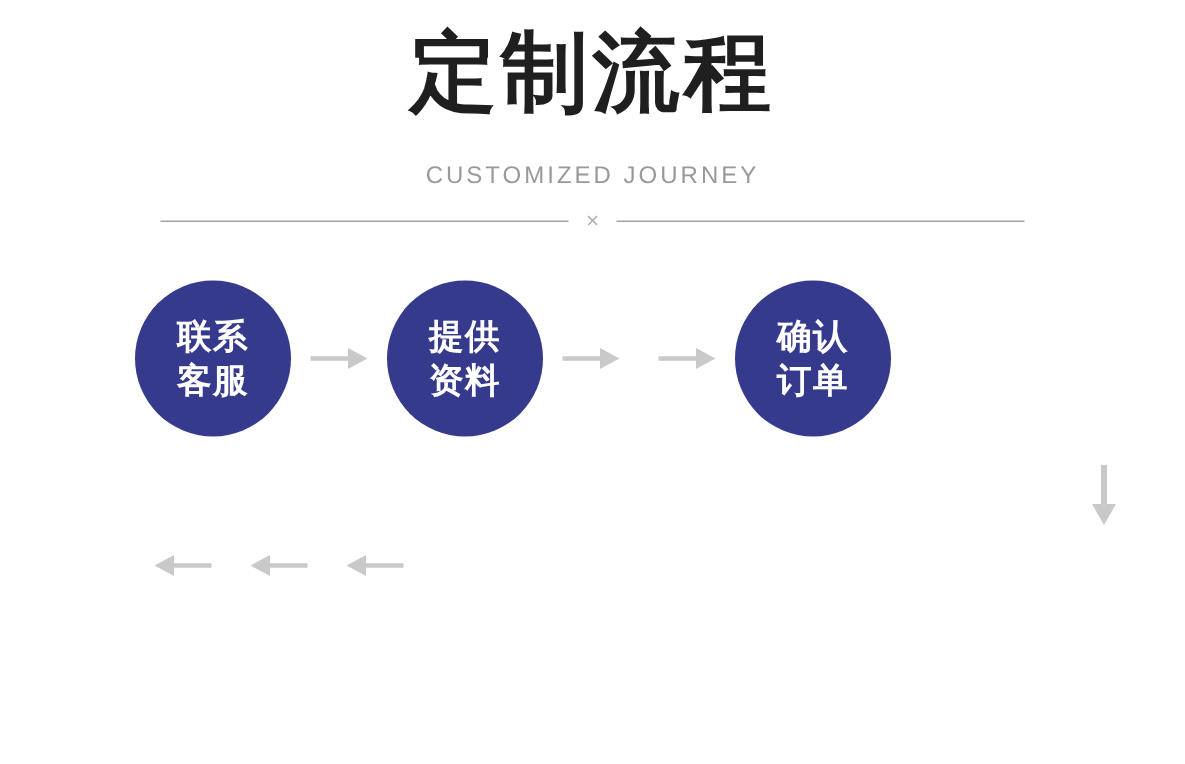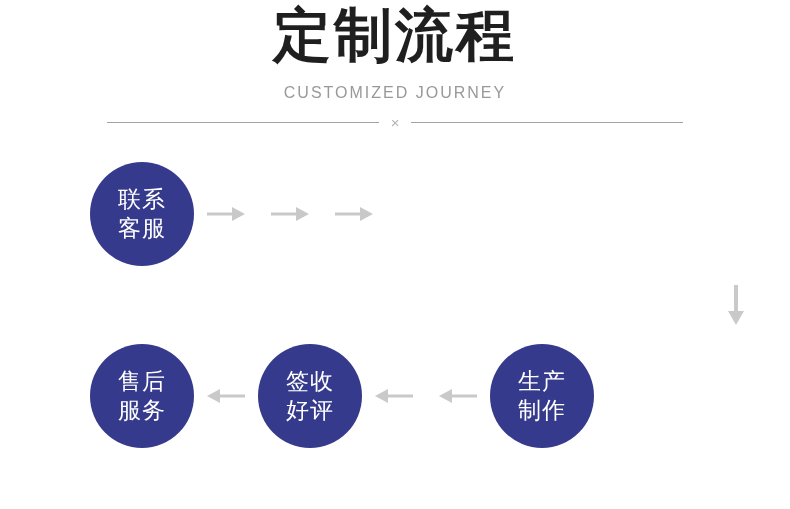--- a/index.html
+++ b/index.html
@@ -6,30 +6,30 @@
   html, body { background: #ffffff; }
   body {
     width: 790px;
     height: 509px;
     font-family: "Liberation Sans", "DejaVu Sans", sans-serif;
     overflow: hidden;
   }
   .page { width: 790px; height: 509px; position: relative; }
 
   
-  .header { text-align: center; padding-top: 2px; }
+  .header { text-align: center; padding-top: 16px; }
   .title {
     font-size: 58px;
     line-height: 66px;
     font-weight: 900;
     color: #1f1f1f;
     letter-spacing: 3px;
   }
   .subtitle {
-    margin-top: 16px;
+    margin-top: 27px;
     font-size: 16px;
     line-height: 18px;
     font-weight: 400;
     color: #999999;
     letter-spacing: 2px;
   }
   .divider {
     width: 576px;
     margin: 12px auto 0 auto;
     display: flex;
@@ -60,21 +60,21 @@
     width: 104px;
     height: 104px;
     border-radius: 50%;
     background: #363a8c;
     color: #ffffff;
     display: flex;
     flex-direction: column;
     align-items: center;
     justify-content: center;
     font-size: 23px;
-    font-weight: 400;
+    font-weight: 700;
     line-height: 29px;
     letter-spacing: 1px;
     text-align: center;
     flex: 0 0 104px;
   }
   .h-arrow {
     flex: 0 0 64px;
     display: flex;
     align-items: center;
     justify-content: center;
@@ -113,70 +113,66 @@
       <div class="circle">
         <span>联系</span>
         <span>客服</span>
       </div>
       <div class="h-arrow">
         <svg width="40" height="16" viewBox="0 0 40 16">
             <line x1="1" y1="8" x2="27" y2="8" stroke="#c9c9c9" stroke-width="3"></line>
             <polygon points="26,1 39,8 26,15" fill="#c9c9c9"></polygon>
           </svg>
       </div>
+      <div class="circle">
+        <span>提供</span>
+        <span>资料</span>
+      </div>
       <div class="h-arrow">
         <svg width="40" height="16" viewBox="0 0 40 16">
             <line x1="1" y1="8" x2="27" y2="8" stroke="#c9c9c9" stroke-width="3"></line>
             <polygon points="26,1 39,8 26,15" fill="#c9c9c9"></polygon>
           </svg>
       </div>
       <div class="h-arrow">
         <svg width="40" height="16" viewBox="0 0 40 16">
             <line x1="1" y1="8" x2="27" y2="8" stroke="#c9c9c9" stroke-width="3"></line>
             <polygon points="26,1 39,8 26,15" fill="#c9c9c9"></polygon>
           </svg>
+      </div>
+      <div class="circle">
+        <span>确认</span>
+        <span>订单</span>
       </div>
     </div>
 
     <div class="connector-row">
       <div class="v-arrow">
         <svg width="20" height="42" viewBox="0 0 20 42">
             <line x1="10" y1="1" x2="10" y2="28" stroke="#c9c9c9" stroke-width="4"></line>
             <polygon points="2,27 18,27 10,41" fill="#c9c9c9"></polygon>
           </svg>
       </div>
     </div>
 
     <div class="flow-row">
-      <div class="circle">
-        <span>售后</span>
-        <span>服务</span>
-      </div>
       <div class="h-arrow">
         <svg width="40" height="16" viewBox="0 0 40 16">
             <line x1="13" y1="8" x2="39" y2="8" stroke="#c9c9c9" stroke-width="3"></line>
             <polygon points="14,1 1,8 14,15" fill="#c9c9c9"></polygon>
           </svg>
-      </div>
-      <div class="circle">
-        <span>签收</span>
-        <span>好评</span>
       </div>
       <div class="h-arrow">
         <svg width="40" height="16" viewBox="0 0 40 16">
             <line x1="13" y1="8" x2="39" y2="8" stroke="#c9c9c9" stroke-width="3"></line>
             <polygon points="14,1 1,8 14,15" fill="#c9c9c9"></polygon>
           </svg>
       </div>
       <div class="h-arrow">
         <svg width="40" height="16" viewBox="0 0 40 16">
             <line x1="13" y1="8" x2="39" y2="8" stroke="#c9c9c9" stroke-width="3"></line>
             <polygon points="14,1 1,8 14,15" fill="#c9c9c9"></polygon>
           </svg>
       </div>
-      <div class="circle">
-        <span>生产</span>
-        <span>制作</span>
-      </div>
     </div>
 
   </div>
 </div>
 
 </body></html>

